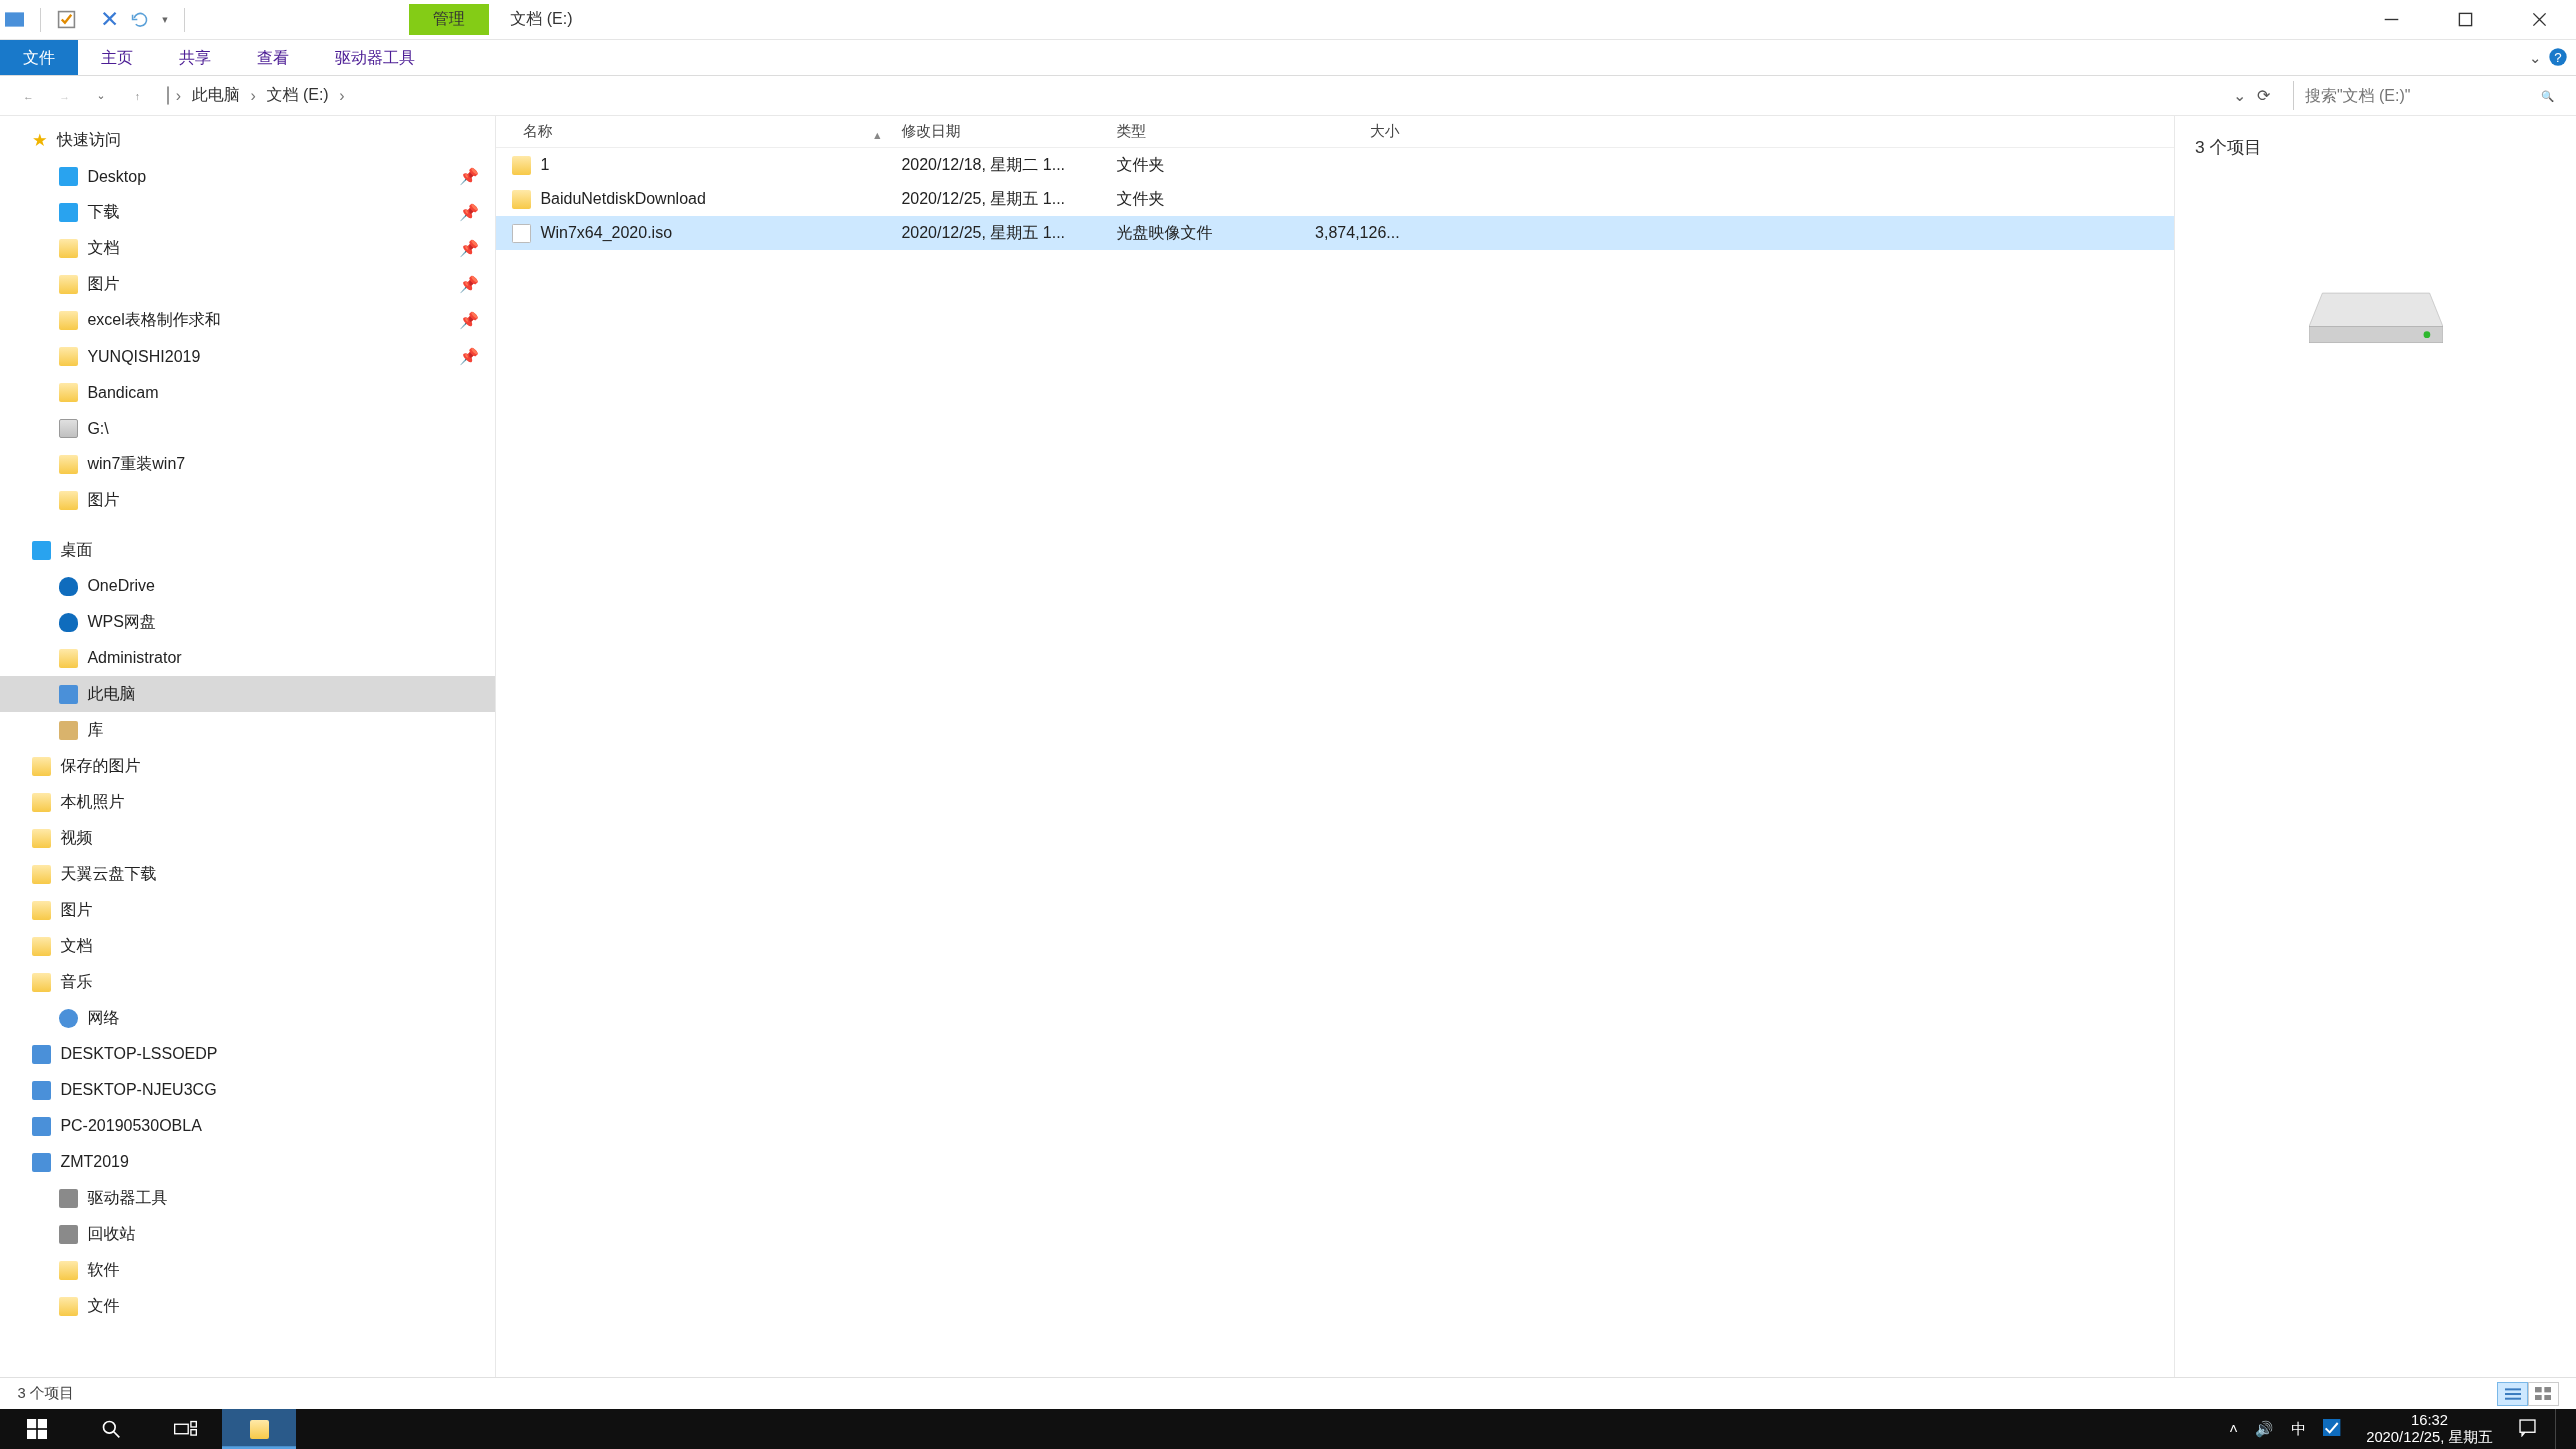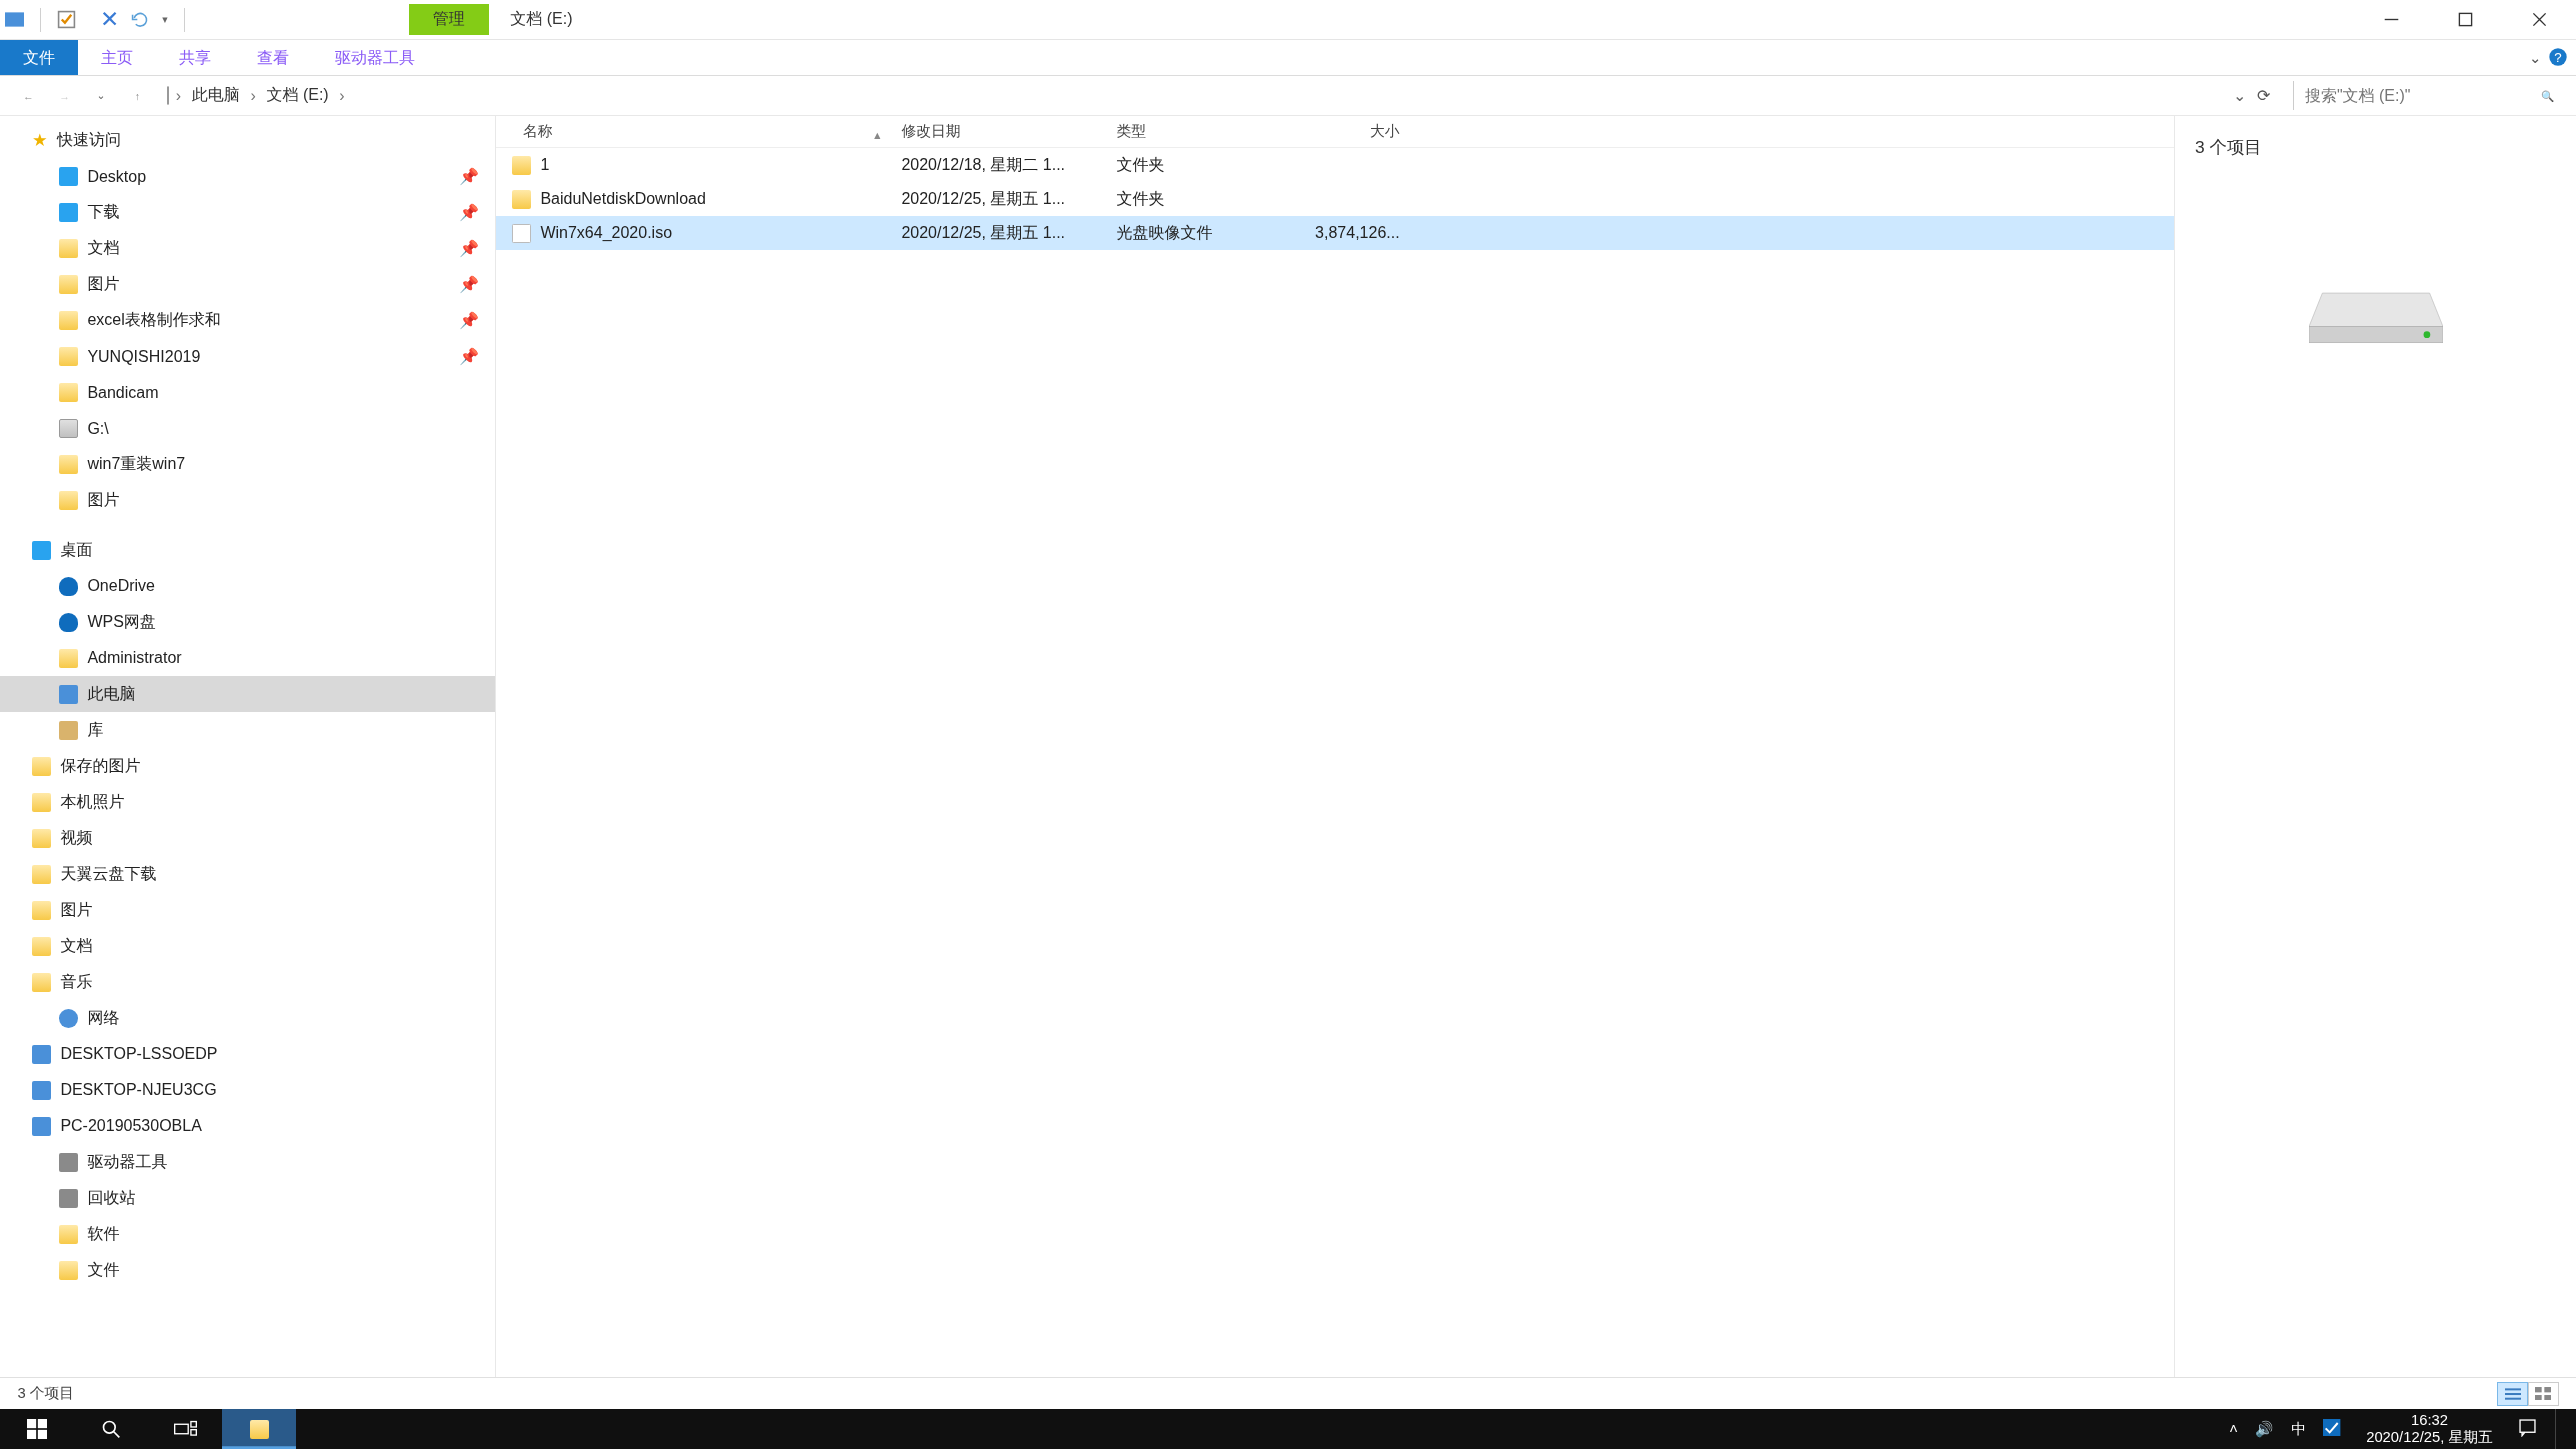--- a/index.html
+++ b/index.html
@@ -11,21 +11,21 @@
 .qat svg, .qat .sep { display: block; }
 .sep-v { width: 0.7px; height: 24px; background: #d0d0d0; margin: 0 4px; }
 .title-center { flex: 1; display: flex; align-items: center; }
 .tab-ctx { background: #84cc16; color: #333; font-size: 16px; padding: 5.4px 24px; }
 .title-text { font-size: 16px; color: #333; padding: 0 21.5px; }
 .winbtns { display: flex; }
 .winbtn { width: 74px; display: flex; align-items: center; justify-content: center; }
 
 
 .ribbon { height: 36px; display: flex; align-items: stretch; border-bottom: 0.7px solid #dcdcdc; }
-.ribbon .rtab { font-size: 16px; color: #8b5cf6; padding: 8px 23px; }
+.ribbon .rtab { font-size: 16px; color: #4c1d95; padding: 8px 23px; }
 .ribbon .rtab.file { background: #1979ca; color: #fff; }
 .ribbon-right { margin-left: auto; display: flex; align-items: center; padding-right: 8px; gap: 6.7px; }
 
 
 .addr { height: 40px; display: flex; align-items: center; padding: 0 14.8px; gap: 9.4px; border-bottom: 0.7px solid #e8e8e8; }
 .navbtn { width: 27px; height: 27px; display: flex; align-items: center; justify-content: center; color: #888; }
 .breadcrumb { flex: 1; display: flex; align-items: center; gap: 4px; font-size: 16px; color: #333; height: 29.5px; padding: 0 6.7px; }
 .crumb { padding: 2.7px 4px; }
 .crumb-sep { color: #777; padding: 0 2.7px; }
 .addr .chev { color: #666; }
@@ -291,20 +291,24 @@
         <span class="ic ic-pc"></span>
         <span>DESKTOP-LSSOEDP</span>
       </div>
       <div class="node l3">
         <span class="ic ic-pc"></span>
         <span>DESKTOP-NJEU3CG</span>
       </div>
       <div class="node l3">
         <span class="ic ic-pc"></span>
         <span>PC-20190530OBLA</span>
+      </div>
+      <div class="node l3">
+        <span class="ic ic-pc"></span>
+        <span>ZMT2019</span>
       </div>
       <div class="node l2">
         <span class="ic ic-panel"></span>
         <span>驱动器工具</span>
       </div>
       <div class="node l2">
         <span class="ic ic-trash"></span>
         <span>回收站</span>
       </div>
       <div class="node l2">

